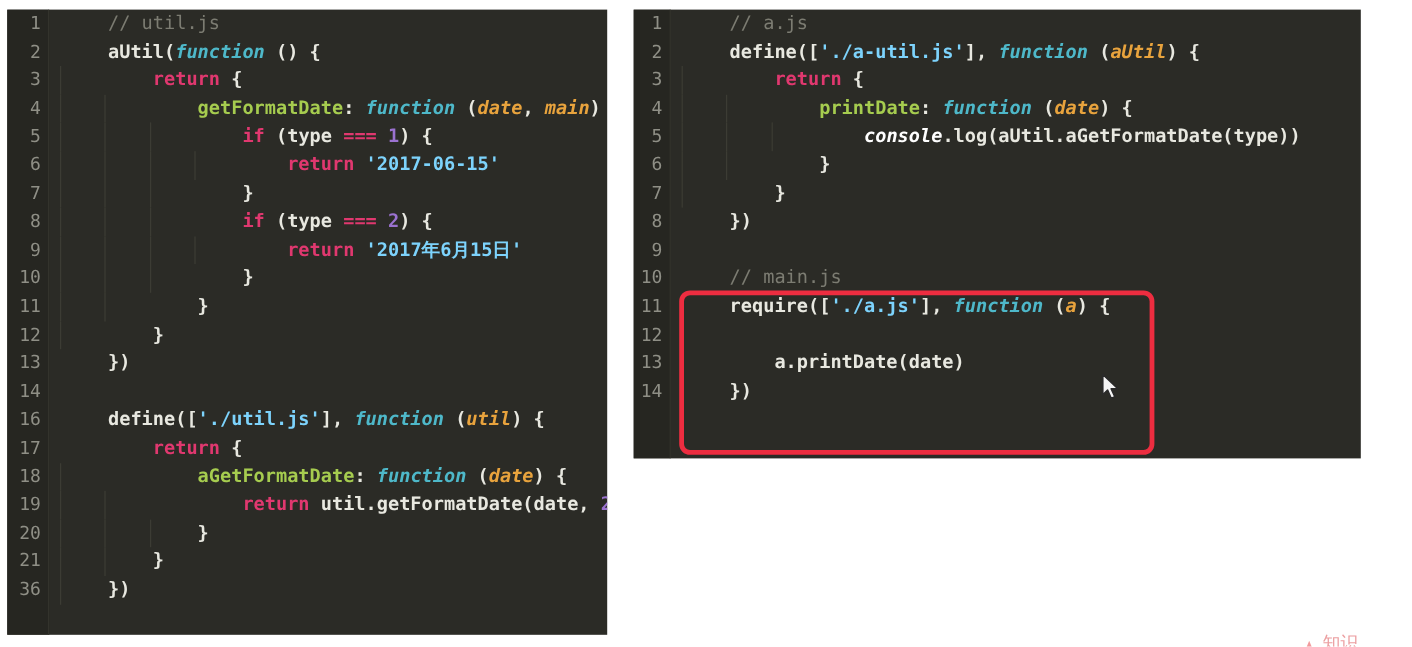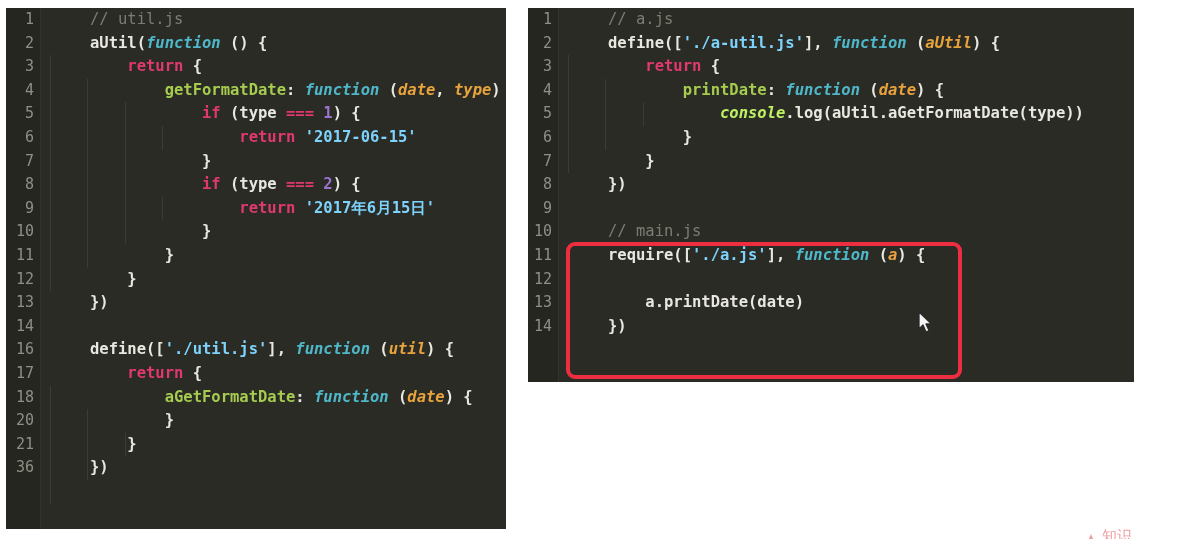--- a/index.html
+++ b/index.html
@@ -96,21 +96,21 @@
   }
 
   
   .t-comment  { color: #7c7c72; font-weight: normal; }
   .t-keyword  { color: #e0386f; }
   .t-func     { color: #4eb8c9; font-style: italic; }
   .t-param    { color: #e8a33d; font-style: italic; }
   .t-prop     { color: #a6cc4f; }
   .t-string   { color: #7dd3fc; }
   .t-number   { color: #9b72d0; }
-  .t-builtin  { color: #bef264; font-style: italic; }
+  .t-builtin  { color: #ffffff; font-style: italic; }
   .t-plain    { color: #e8e8e0; }
 
   
   #highlight-box {
     position: absolute;
     left: 566px;
     top: 242px;
     width: 396px;
     height: 137px;
     border: 4px solid #ed2d40;
@@ -193,34 +193,35 @@
       <div class="iguide" style="left: 81.4px; top: 424.8px; height: 23.6px;"></div>
       <div class="iguide" style="left: 118.8px; top: 424.8px; height: 23.6px;"></div>
       <div class="iguide" style="left: 44px; top: 448.4px; height: 23.6px;"></div>
       <div class="iguide" style="left: 81.4px; top: 448.4px; height: 23.6px;"></div>
       <div class="iguide" style="left: 44px; top: 472px; height: 23.6px;"></div>
     </div>
   <div class="lines" id="left-lines">
       <div class="code-line"><span class="lno">1</span><span class="ctext"><span class="t-comment">// util.js</span></span></div>
       <div class="code-line"><span class="lno">2</span><span class="ctext"><span class="t-plain">aUtil(</span><span class="t-func">function</span><span class="t-plain"> () {</span></span></div>
       <div class="code-line"><span class="lno">3</span><span class="ctext"><span class="t-plain">    </span><span class="t-keyword">return</span><span class="t-plain"> {</span></span></div>
-      <div class="code-line"><span class="lno">4</span><span class="ctext"><span class="t-plain">        </span><span class="t-prop">getFormatDate</span><span class="t-plain">: </span><span class="t-func">function</span><span class="t-plain"> (</span><span class="t-param">date</span><span class="t-plain">, </span><span class="t-param">type</span><span class="t-plain">) {</span></span></div>
+      <div class="code-line"><span class="lno">4</span><span class="ctext"><span class="t-plain">        </span><span class="t-prop">getFormatDate</span><span class="t-plain">: </span><span class="t-func">function</span><span class="t-plain"> (</span><span class="t-param">date</span><span class="t-plain">, </span><span class="t-param">main</span><span class="t-plain">) {</span></span></div>
       <div class="code-line"><span class="lno">5</span><span class="ctext"><span class="t-plain">            </span><span class="t-keyword">if</span><span class="t-plain"> (type </span><span class="t-keyword">===</span><span class="t-plain"> </span><span class="t-number">1</span><span class="t-plain">) {</span></span></div>
       <div class="code-line"><span class="lno">6</span><span class="ctext"><span class="t-plain">                </span><span class="t-keyword">return</span><span class="t-plain"> </span><span class="t-string">'2017-06-15'</span></span></div>
       <div class="code-line"><span class="lno">7</span><span class="ctext"><span class="t-plain">            }</span></span></div>
       <div class="code-line"><span class="lno">8</span><span class="ctext"><span class="t-plain">            </span><span class="t-keyword">if</span><span class="t-plain"> (type </span><span class="t-keyword">===</span><span class="t-plain"> </span><span class="t-number">2</span><span class="t-plain">) {</span></span></div>
       <div class="code-line"><span class="lno">9</span><span class="ctext"><span class="t-plain">                </span><span class="t-keyword">return</span><span class="t-plain"> </span><span class="t-string">'2017年6月15日'</span></span></div>
       <div class="code-line"><span class="lno">10</span><span class="ctext"><span class="t-plain">            }</span></span></div>
       <div class="code-line"><span class="lno">11</span><span class="ctext"><span class="t-plain">        }</span></span></div>
       <div class="code-line"><span class="lno">12</span><span class="ctext"><span class="t-plain">    }</span></span></div>
       <div class="code-line"><span class="lno">13</span><span class="ctext"><span class="t-plain">})</span></span></div>
       <div class="code-line"><span class="lno">14</span><span class="ctext"><span class="t-plain"></span></span></div>
       <div class="code-line"><span class="lno">16</span><span class="ctext"><span class="t-plain">define([</span><span class="t-string">'./util.js'</span><span class="t-plain">], </span><span class="t-func">function</span><span class="t-plain"> (</span><span class="t-param">util</span><span class="t-plain">) {</span></span></div>
       <div class="code-line"><span class="lno">17</span><span class="ctext"><span class="t-plain">    </span><span class="t-keyword">return</span><span class="t-plain"> {</span></span></div>
       <div class="code-line"><span class="lno">18</span><span class="ctext"><span class="t-plain">        </span><span class="t-prop">aGetFormatDate</span><span class="t-plain">: </span><span class="t-func">function</span><span class="t-plain"> (</span><span class="t-param">date</span><span class="t-plain">) {</span></span></div>
+      <div class="code-line"><span class="lno">19</span><span class="ctext"><span class="t-plain">            </span><span class="t-keyword">return</span><span class="t-plain"> util.getFormatDate(date, </span><span class="t-number">2</span><span class="t-plain">)</span></span></div>
       <div class="code-line"><span class="lno">20</span><span class="ctext"><span class="t-plain">        }</span></span></div>
       <div class="code-line"><span class="lno">21</span><span class="ctext"><span class="t-plain">    }</span></span></div>
       <div class="code-line"><span class="lno">36</span><span class="ctext"><span class="t-plain">})</span></span></div>
     </div>
 </div>
 
 <div class="code-panel" id="panel-right">
   <div class="gutter"></div>
   <div class="indent-guides">
       <div class="iguide" style="left: 40px; top: 47.2px; height: 23.6px;"></div>

